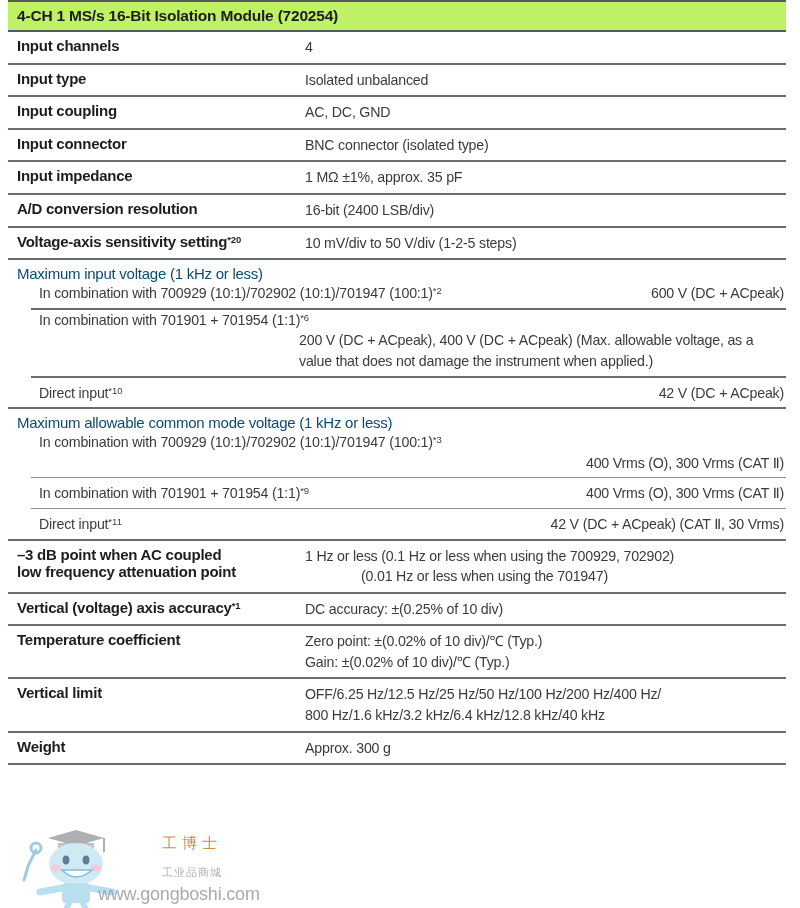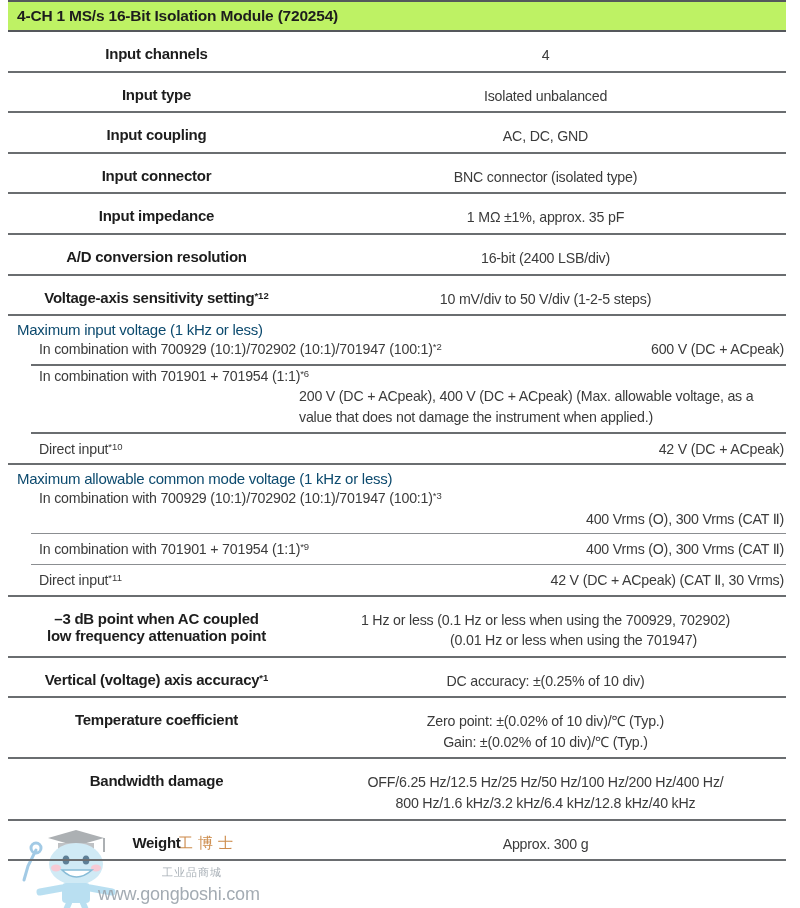--- a/index.html
+++ b/index.html
@@ -53,22 +53,21 @@
     border-bottom: 2px solid #6a6d70;
     padding: 0;
     vertical-align: top;
   }
   .spec-row.noline > td {
     border-bottom: none;
   }
 
   .cell-label,
   .cell-value {
-    padding: 13px 0 5px 0;
-    text-align: center;
+    padding: 5px 0 5px 0;
   }
   .cell-label {
     padding-left: 9px;
     font-size: 15px;
     font-weight: bold;
     letter-spacing: -0.25px;
     color: #1d1d1d;
     white-space: nowrap;
   }
   .cell-value {
@@ -151,21 +150,21 @@
     position: absolute;
     left: 14px;
     top: 818px;
     width: 300px;
     height: 90px;
     z-index: 1;
     pointer-events: none;
   }
   #watermark .wm-cn {
     position: absolute;
-    left: 164px;
+    left: 148px;
     top: 16px;
     font-size: 15px;
     color: #c8803a;
     letter-spacing: 5px;
     font-family: "DejaVu Sans", sans-serif;
     opacity: .9;
   }
   #watermark .wm-cn2 {
     position: absolute;
     left: 148px;
@@ -291,21 +290,21 @@
         <td>
             <div class="cell-label">A/D conversion resolution</div>
           </td>
         <td>
             <div class="cell-value">16-bit (2400 LSB/div)</div>
           </td>
       </tr>
 
       <tr class="spec-row">
         <td>
-          <div class="cell-label"><span>Voltage-axis sensitivity setting</span><sup>*12</sup></div>
+          <div class="cell-label"><span>Voltage-axis sensitivity setting</span><sup>*20</sup></div>
         </td>
         <td>
             <div class="cell-value">10 mV/div to 50 V/div (1-2-5 steps)</div>
           </td>
       </tr>
 
       <tr class="spec-row noline">
         <td colspan="2">
           <div class="group-head">Maximum input voltage (1 kHz or less)</div>
           <div class="sub-line first">
@@ -420,21 +419,21 @@
         <td>
           <div class="cell-value value-2line">
             <div>Zero point: ±(0.02% of 10 div)/℃ (Typ.)</div>
             <div>Gain: ±(0.02% of 10 div)/℃ (Typ.)</div>
           </div>
         </td>
       </tr>
 
       <tr class="spec-row">
         <td>
-            <div class="cell-label">Bandwidth damage</div>
+            <div class="cell-label">Vertical limit</div>
           </td>
         <td>
           <div class="cell-value value-2line">
             <div>OFF/6.25 Hz/12.5 Hz/25 Hz/50 Hz/100 Hz/200 Hz/400 Hz/</div>
             <div>800 Hz/1.6 kHz/3.2 kHz/6.4 kHz/12.8 kHz/40 kHz</div>
           </div>
         </td>
       </tr>
 
       <tr class="spec-row">

